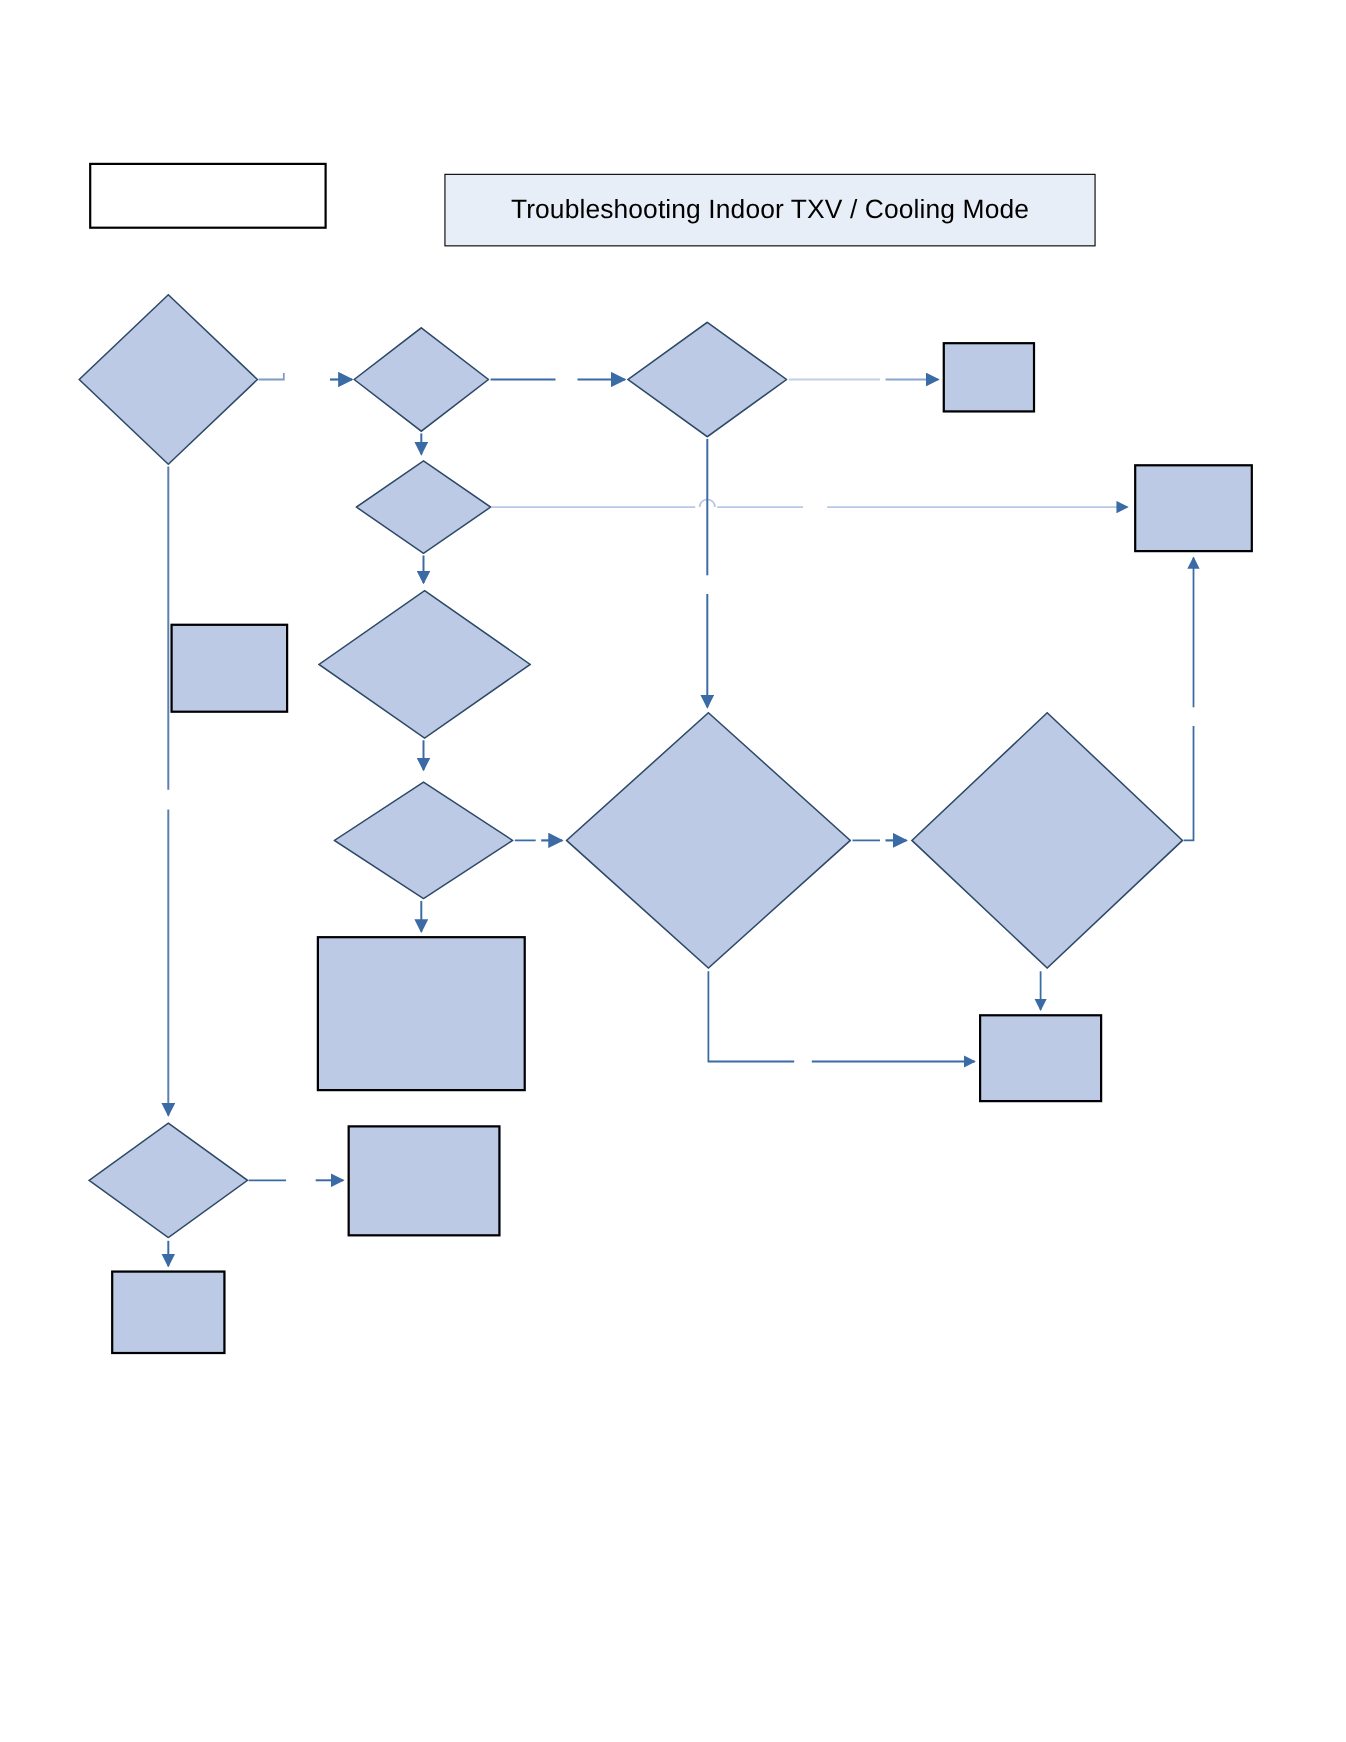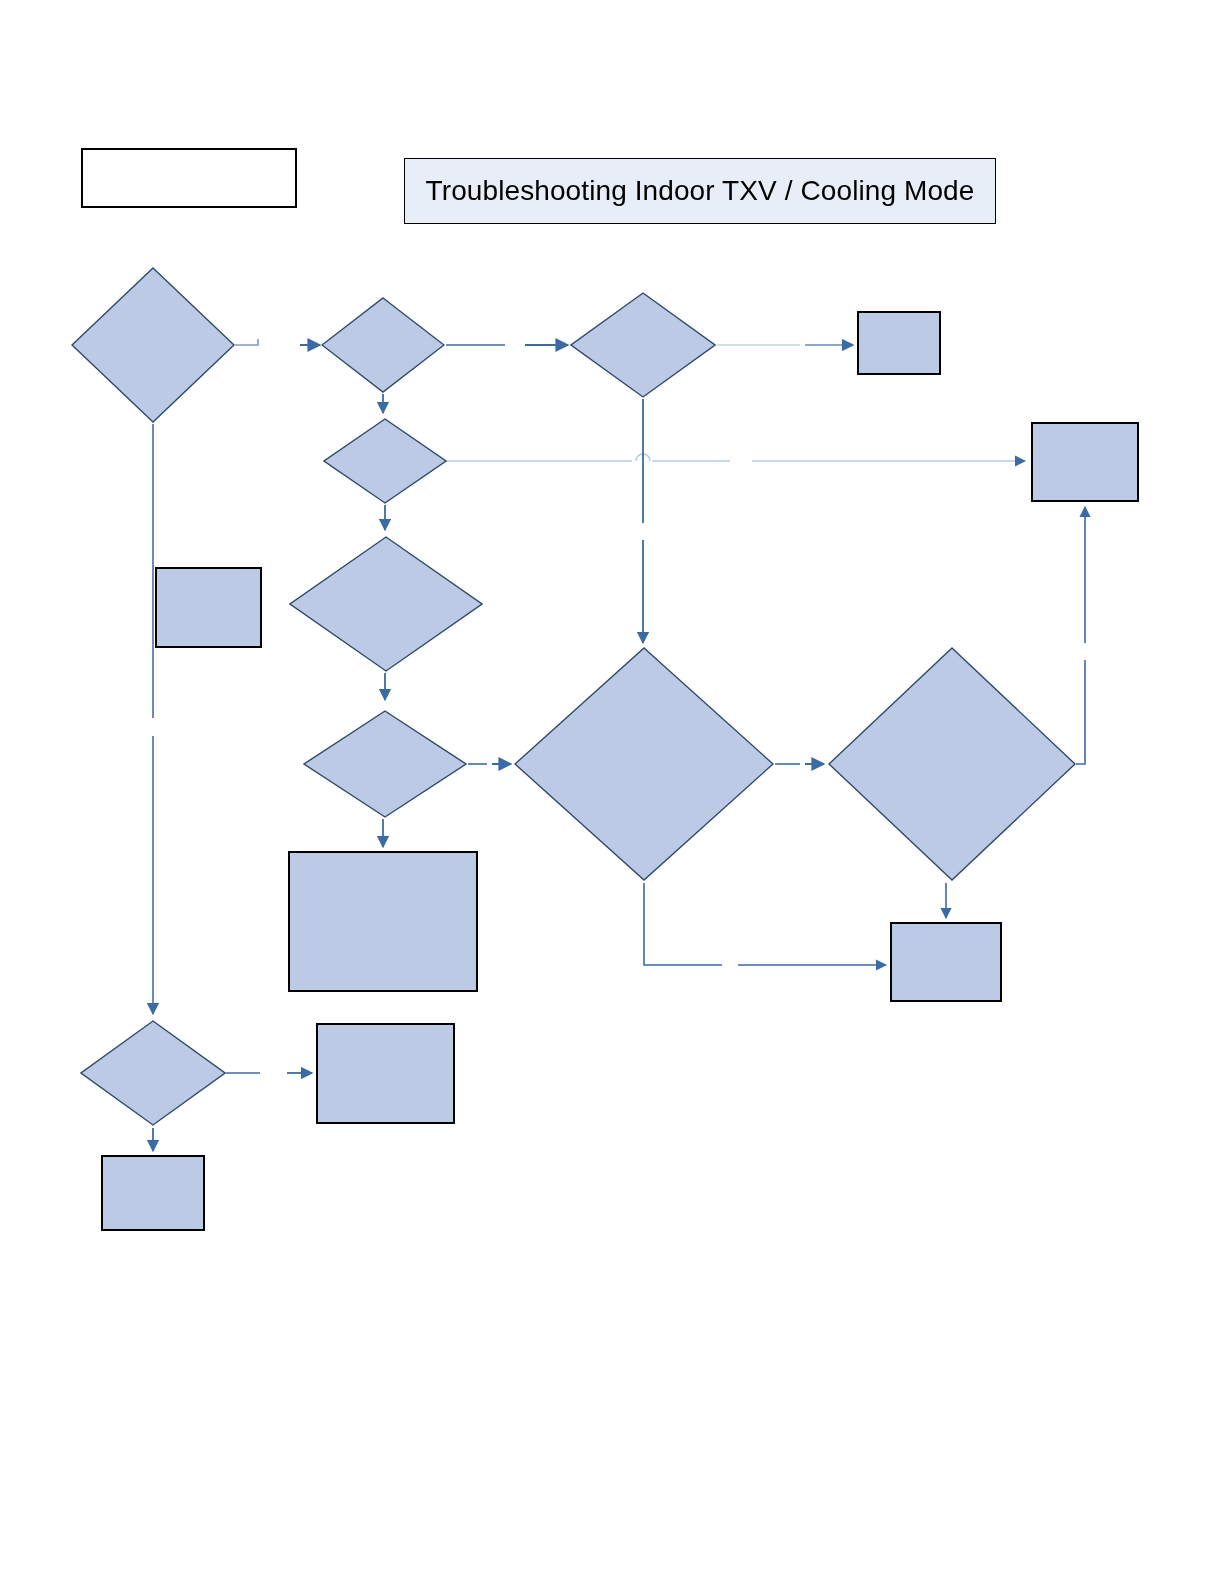--- a/index.html
+++ b/index.html
@@ -39,21 +39,21 @@
     border: 2px solid #000000;
   }
   .title-box {
     background: #e8eef7;
     border: 1px solid #000000;
     display: flex;
     align-items: center;
     justify-content: center;
   }
   .title-text {
-    font-size: 28px;
+    font-size: 24px;
     color: #000000;
     font-family: "Liberation Sans", sans-serif;
     letter-spacing: 0.1px;
     white-space: nowrap;
   }
   .diamond {
     position: absolute;
   }
   .diamond svg {
     display: block;

